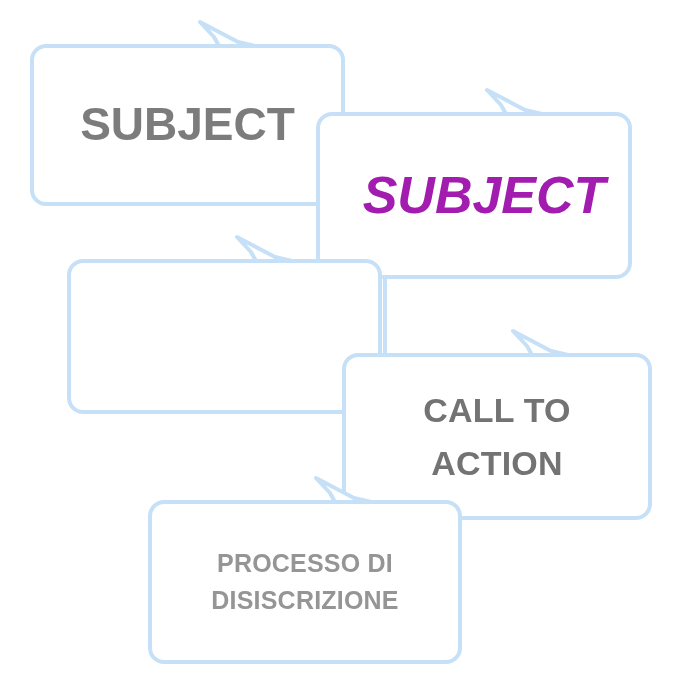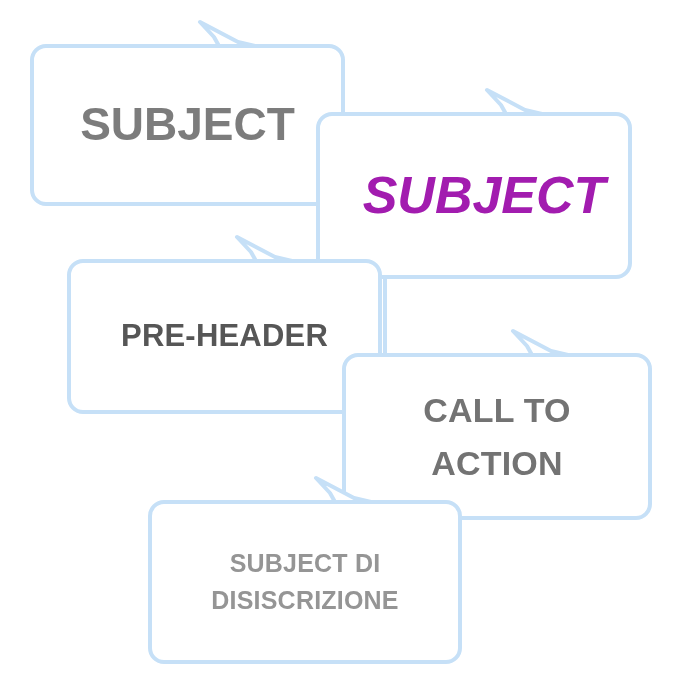--- a/index.html
+++ b/index.html
@@ -158,21 +158,20 @@
              L 164 502
              A 14 14 0 0 0 150 516
              L 150 648
              A 14 14 0 0 0 164 662 Z"></path>
   </svg>
 
   <div class="callout-text" id="label-mittente">SUBJECT</div>
 
   <div class="callout-text" id="label-subject">SUBJECT</div>
 
-  <div class="callout-text" id="label-preheader">PRE-HEADER</div>
 
   <div class="callout-text" id="label-cta">CALL TO
 ACTION</div>
 
-  <div class="callout-text" id="label-processo">SUBJECT DI
+  <div class="callout-text" id="label-processo">PROCESSO DI
 DISISCRIZIONE</div>
 
 </div>
 
 </body></html>

